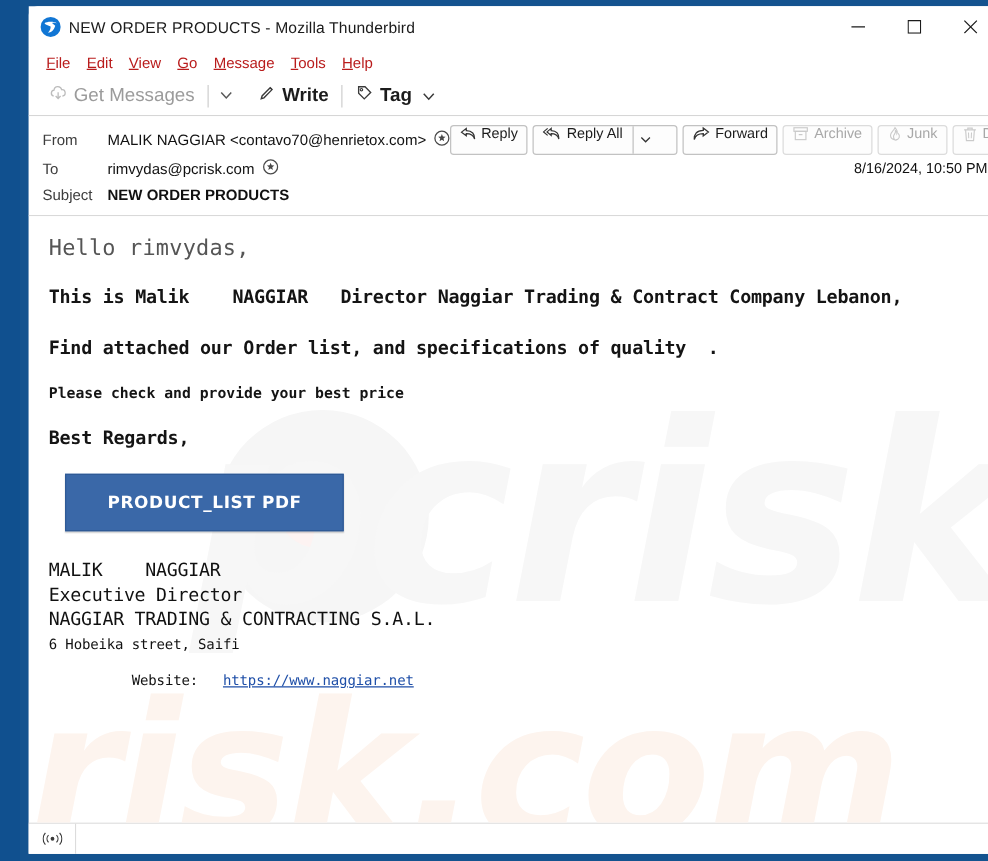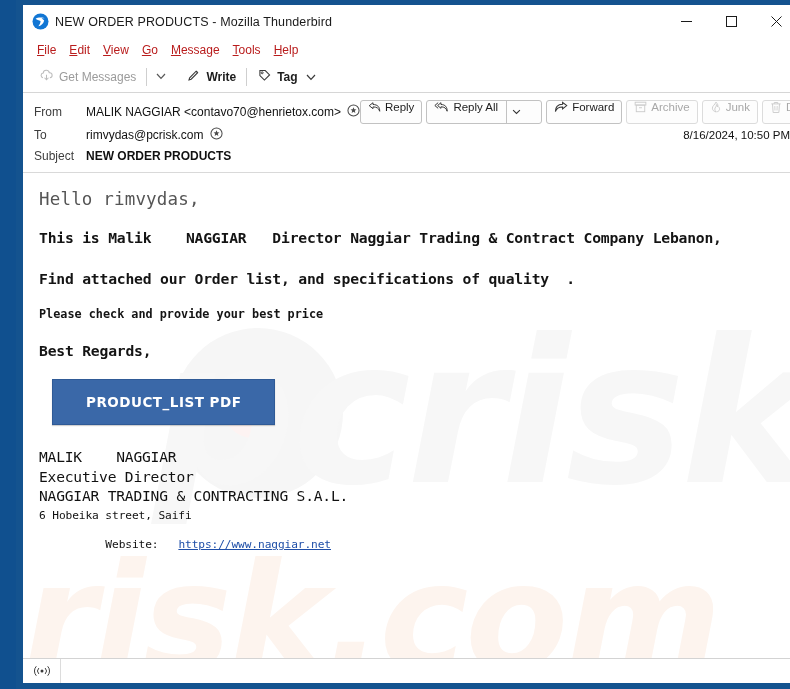--- a/index.html
+++ b/index.html
@@ -97,21 +97,21 @@
     padding-left: 10px;
     border-bottom: 1px solid #d6d6d6;
   }
   .tbtn {
     display: flex;
     align-items: center;
     gap: 5px;
     height: 24px;
     padding: 0 6px;
     border-radius: 3px;
-    font-size: 12px;
+    font-size: 15px;
     color: #1c1c1c;
     white-space: nowrap;
   }
   .tbtn.disabled { color: #9b9b9b; }
   .tbtn.disabled svg { opacity: 0.45; }
   .tbtn.strong { font-weight: bold; }
   .tb-sep {
     width: 1px;
     height: 18px;
     background: #cfcfcf;

